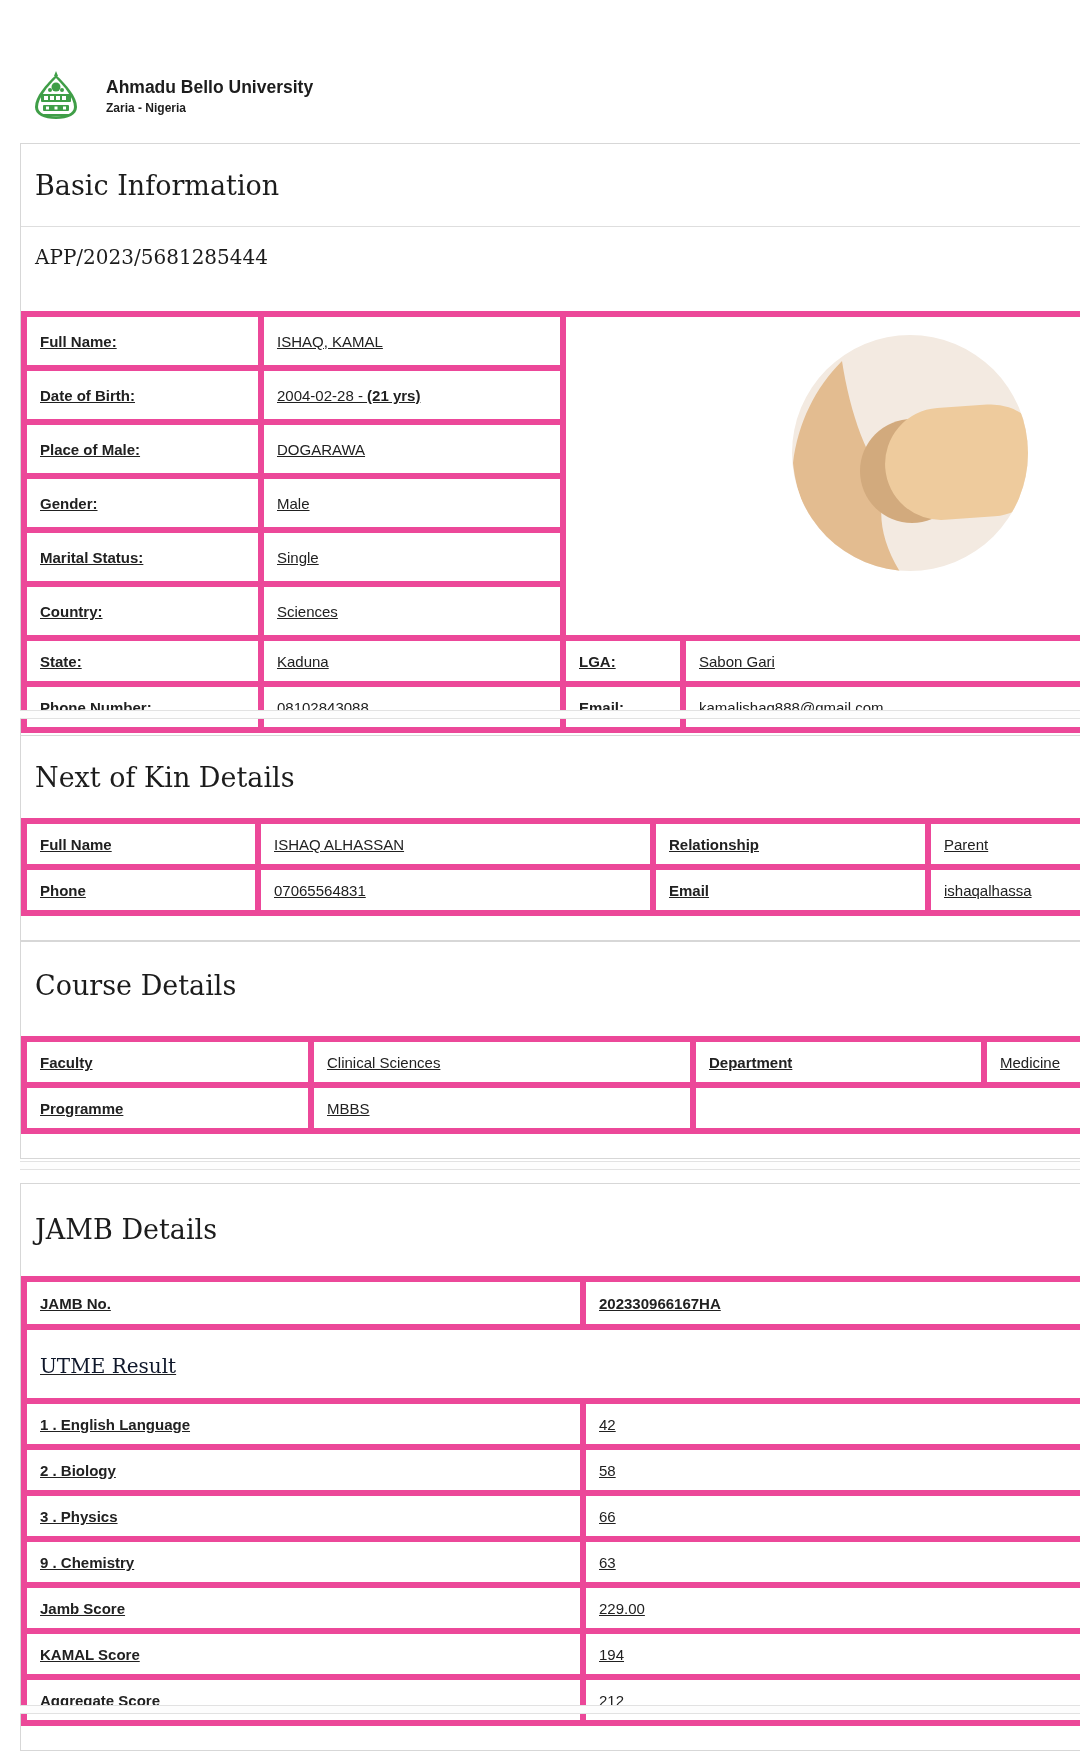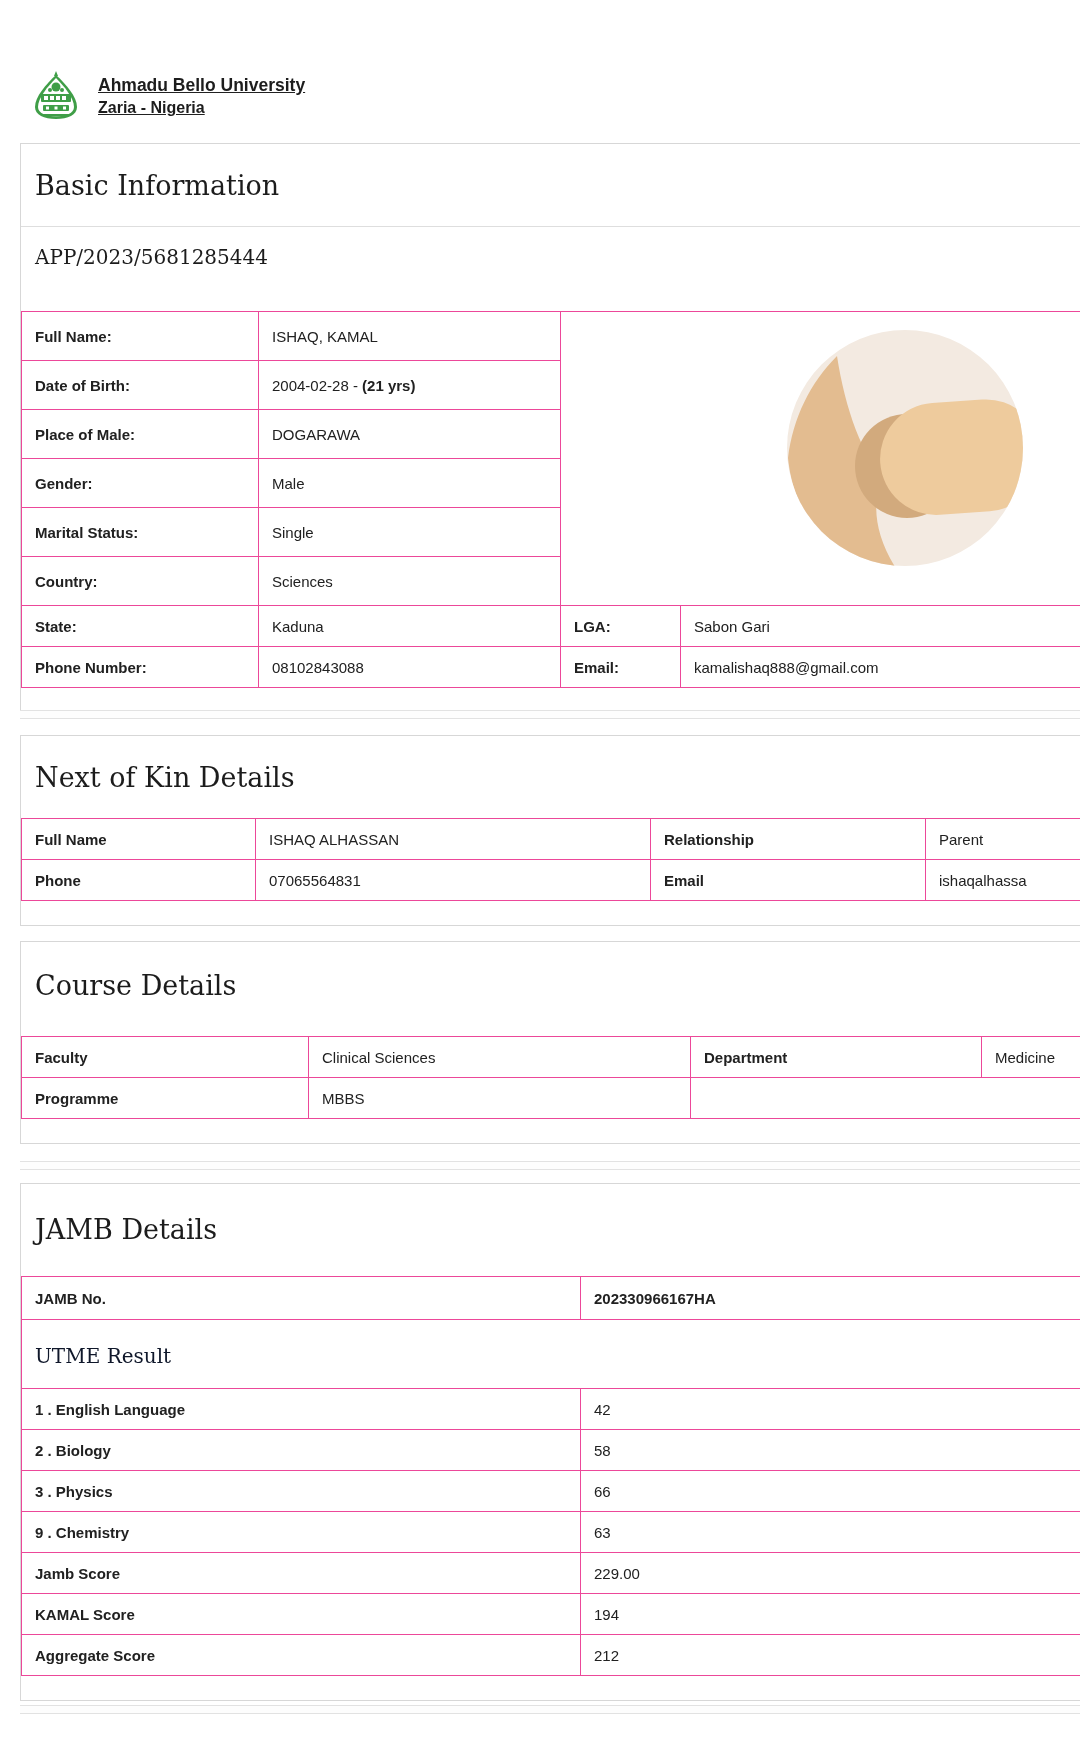--- a/index.html
+++ b/index.html
@@ -1,32 +1,32 @@
 <!DOCTYPE html>
 <html><head>
 <meta charset="utf-8">
 <style>
   html,body{margin:0;padding:0;background:#ffffff;}
   .page{
     position:relative;width:1080px;height:1756px;background:#ffffff;
     overflow:hidden;font-family:"Liberation Sans",sans-serif;color:#212121;
   }
   
-  .hdr{position:absolute;top:70px;left:30px;display:flex;align-items:center;gap:16px;text-decoration:underline;}
+  .hdr{position:absolute;top:70px;left:30px;display:flex;align-items:center;gap:24px;}
   .hdr-text .uni{font-size:17.5px;font-weight:700;color:#1d1d1d;line-height:1.25;}
-  .hdr-text .loc{font-size:16px;font-weight:700;color:#1d1d1d;margin-top:3px;}
+  .hdr-text .loc{font-size:12px;font-weight:700;color:#1d1d1d;margin-top:3px;}
   
   .card{position:absolute;left:20px;width:1110px;border:1px solid #d7d7d7;background:#fff;box-sizing:border-box;}
   .card-hd{padding:26px 14px 24px;}
   .card-hd.rule{border-bottom:1px solid #dedede;}
   h1.sec{margin:0;font-family:"DejaVu Serif",serif;font-weight:400;font-size:27px;color:#1c1c1c;line-height:1.2;}
   .app-no{font-family:"DejaVu Serif",serif;font-size:20px;color:#1c1c1c;margin:18px 14px 42px;}
   
   table{width:100%;border-collapse:collapse;table-layout:fixed;}
-  td{border:1px solid #ec4899;padding:0 13px;font-size:15px;color:#212121;vertical-align:middle;overflow:hidden;white-space:nowrap;}
+  td{border:6px solid #ec4899;padding:0 13px;font-size:15px;color:#212121;vertical-align:middle;overflow:hidden;white-space:nowrap;text-decoration:underline;}
   .lbl{font-weight:700;}
   tr.h48 td{height:48px;}
   tr.h40 td{height:40px;}
   tr.h42 td{height:42px;}
   .photo-cell{padding:0;vertical-align:top;}
   .avatar{margin:16px 0 0 224px;width:240px;height:240px;display:block;}
   .utme-cell{padding:24px 13px 20px;}
   .utme-title{font-family:"DejaVu Serif",serif;font-size:20px;color:#0f172a;}
   .tbl-wrap{padding-bottom:24px;}
   

